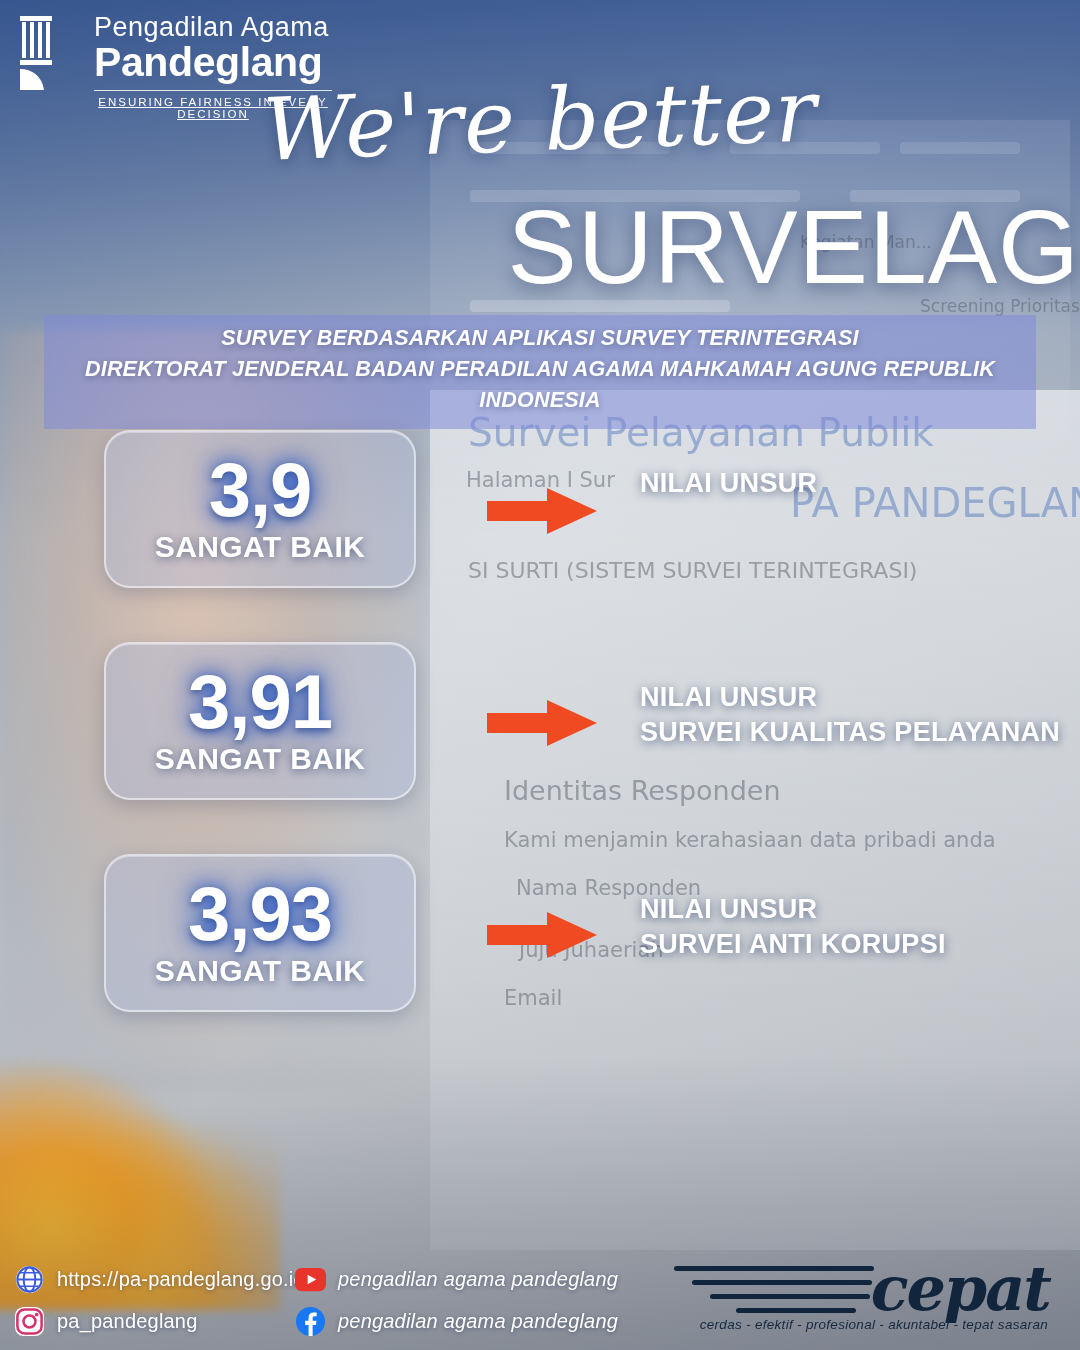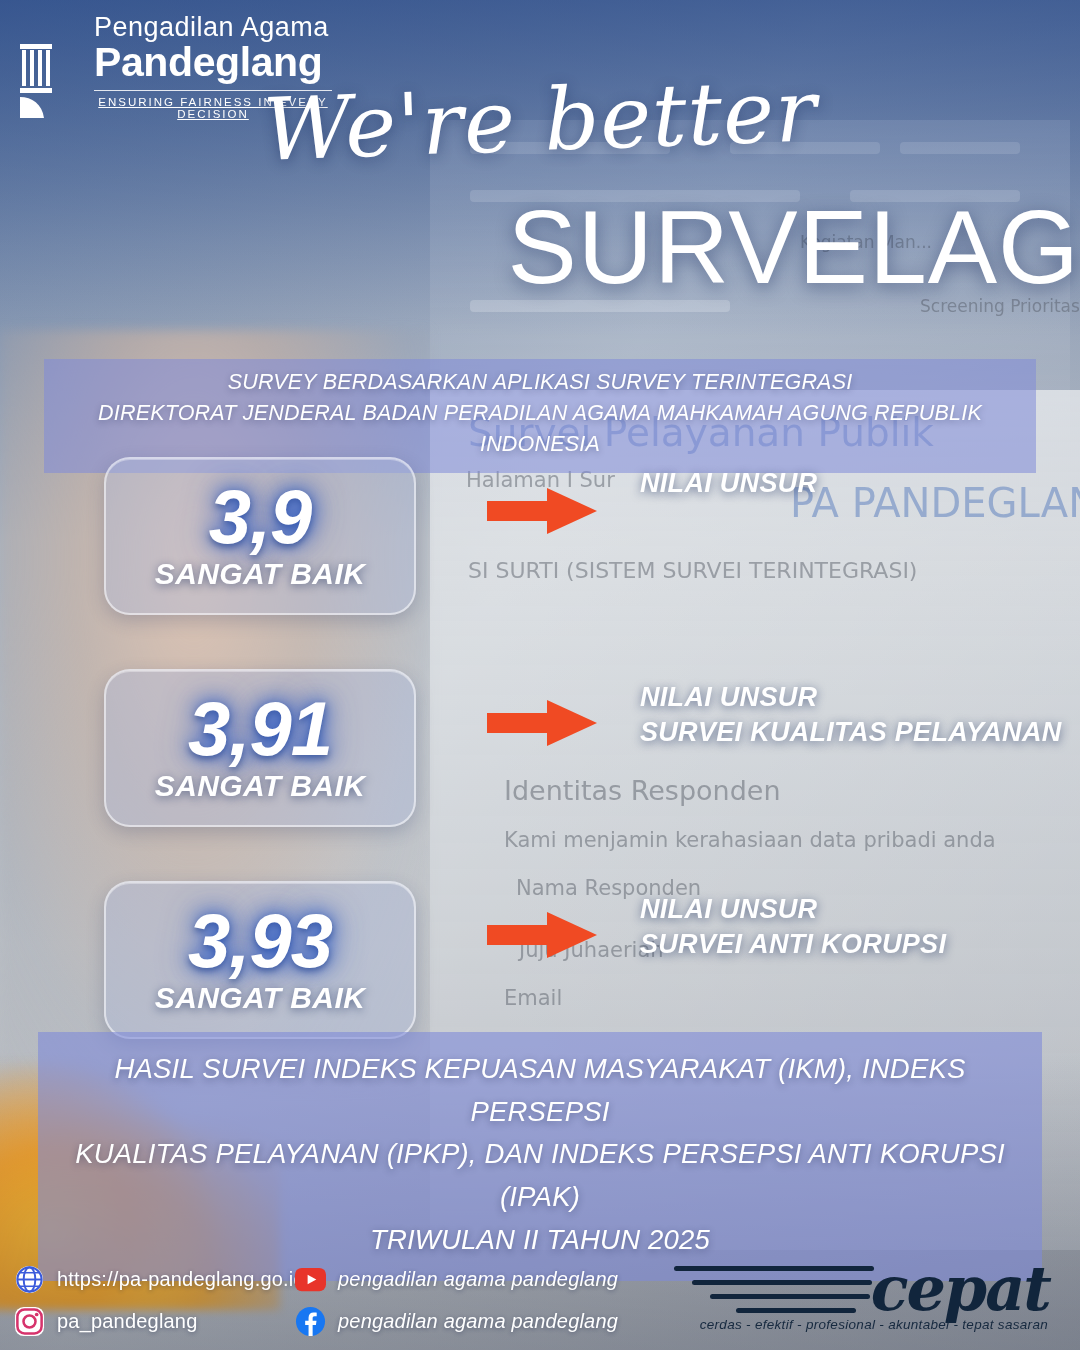--- a/index.html
+++ b/index.html
@@ -71,21 +71,21 @@
   }
   .bg-vignette {
     position: absolute; inset: 0;
     background: linear-gradient(180deg, rgba(25,60,130,0.45) 0%, rgba(25,60,130,0.0) 25%),
                 linear-gradient(0deg, rgba(60,70,90,0.35) 0%, rgba(60,70,90,0.0) 22%);
   }
 
   
   .logo {
     position: absolute; left: 18px; top: 14px;
-    display: flex; align-items: flex-end; gap: 14px;
+    display: flex; align-items: flex-start; gap: 14px;
     color: #fff;
   }
   .logo-mark { width: 62px; height: 78px; flex: 0 0 auto; }
   .logo-text { line-height: 1; }
   .logo-line1 {
     font-size: 27px; letter-spacing: 0.5px; color: #fff;
     font-family: "Liberation Sans", sans-serif; font-weight: 400;
   }
   .logo-line2 {
     font-size: 41px; font-weight: bold; letter-spacing: -0.4px; color: #fff;
@@ -119,36 +119,34 @@
     letter-spacing: 1px;
     text-shadow: 0 4px 18px rgba(20,40,90,0.5);
   }
   .subtitle-band {
     position: absolute; left: 44px; right: 44px; top: 315px;
     background: rgba(127,139,216,0.55);
     padding: 8px 16px 12px;
     text-align: center;
     color: #fff;
     font-style: italic;
-    font-weight: normal;
+    font-weight: bold;
     font-size: 21.5px;
     line-height: 1.45;
     letter-spacing: 0.2px;
     text-shadow: 0 2px 6px rgba(20,30,70,0.35);
-    margin-top: 44px;
   }
 
   
   .rows { position: absolute; left: 0; top: 430px; width: 1080px; }
   .row {
     position: relative;
     height: 212px;
     display: flex;
-    align-items: center;
-    font-style: italic;
+    align-items: flex-start;
   }
   .card {
     position: relative;
     margin-left: 104px;
     width: 312px; height: 158px;
     border-radius: 26px;
     background: rgba(176,188,222,0.40);
     border: 2px solid rgba(255,255,255,0.55);
     box-shadow: 0 6px 18px rgba(30,50,100,0.22), inset 0 1px 0 rgba(255,255,255,0.35);
     display: flex; flex-direction: column; align-items: center; justify-content: center;
@@ -350,25 +348,20 @@
           <div class="arrow-head"></div>
       </div>
       <div class="row-text">
         <div>NILAI UNSUR</div>
         <div>SURVEI ANTI KORUPSI</div>
       </div>
     </div>
 
   </div>
 
-  <div class="desc-band">
-    <div>HASIL SURVEI INDEKS KEPUASAN MASYARAKAT (IKM), INDEKS PERSEPSI</div>
-    <div>KUALITAS PELAYANAN (IPKP), DAN INDEKS PERSEPSI ANTI KORUPSI (IPAK)</div>
-    <div>TRIWULAN II TAHUN 2025</div>
-  </div>
 
   <div class="footer">
 
     <div class="footer-left">
       <div class="f-item">
         <svg class="icon-sq" viewBox="0 0 32 32">
           <circle cx="16" cy="16" r="14" fill="#ffffff"></circle>
           <circle cx="16" cy="16" r="12.5" fill="none" stroke="#3b5bdb" stroke-width="2.2"></circle>
           <ellipse cx="16" cy="16" rx="6" ry="12.5" fill="none" stroke="#3b5bdb" stroke-width="2"></ellipse>
           <line x1="3.5" y1="16" x2="28.5" y2="16" stroke="#3b5bdb" stroke-width="2"></line>

